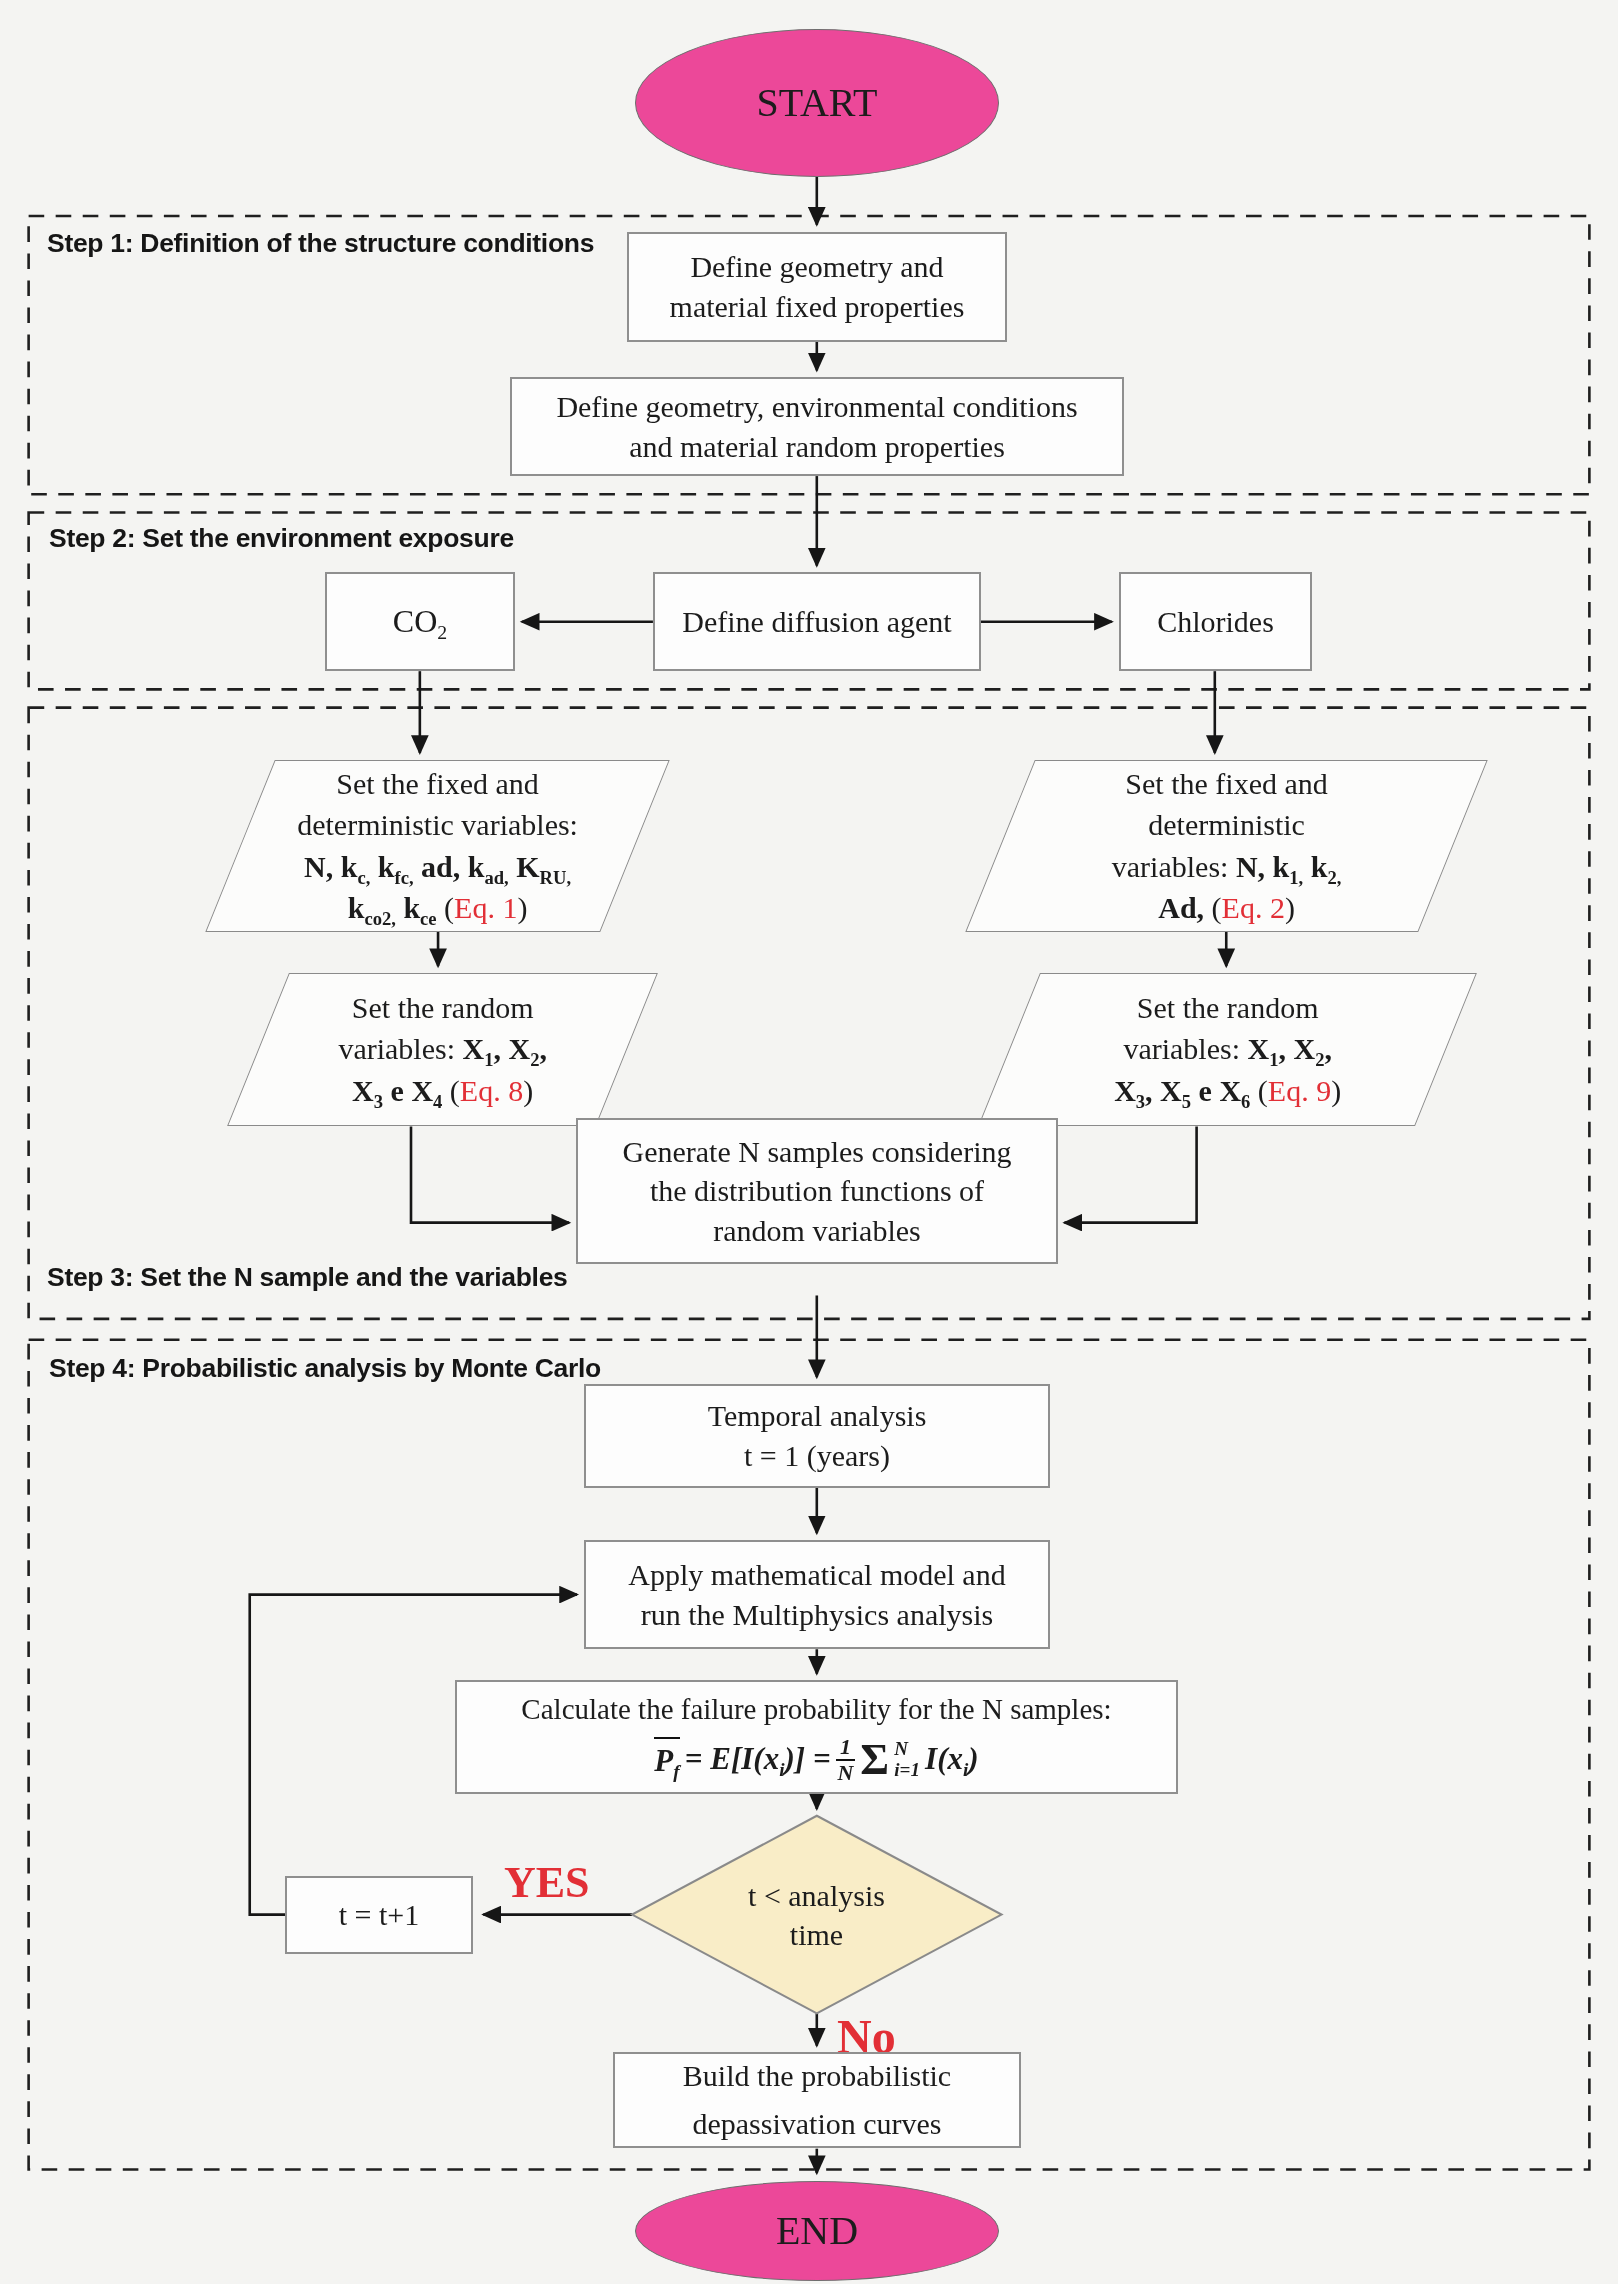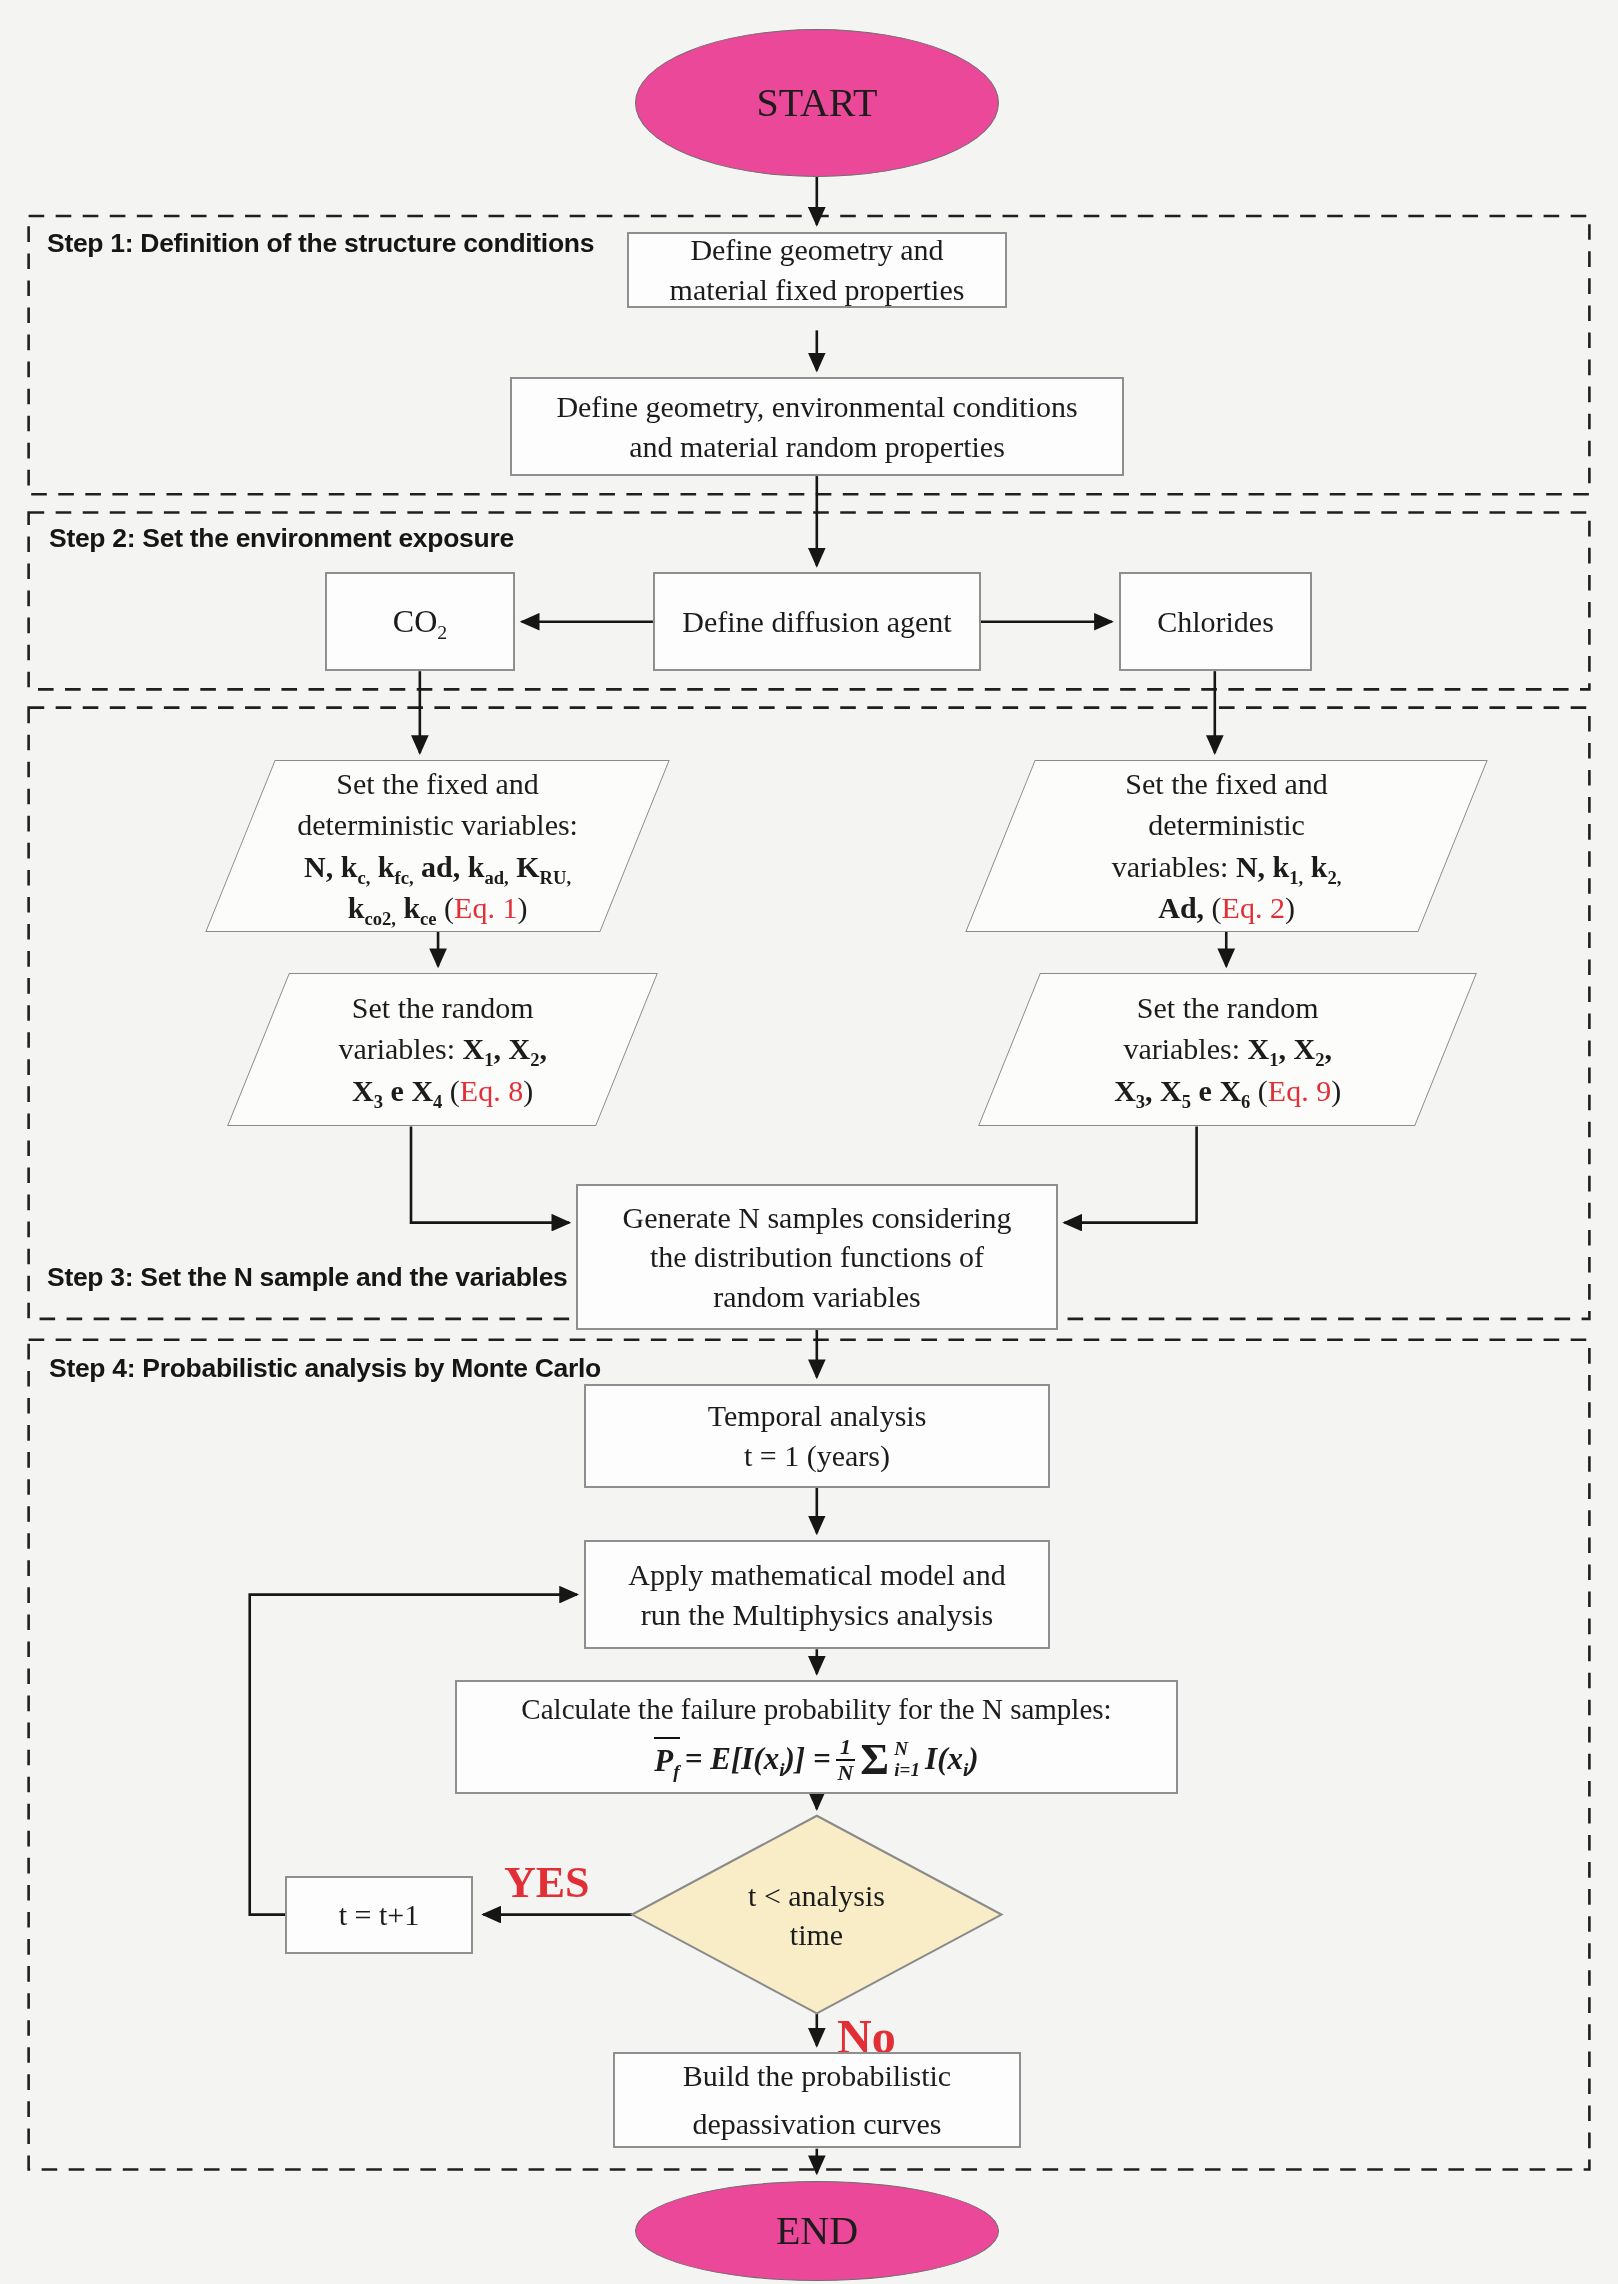--- a/index.html
+++ b/index.html
@@ -86,21 +86,21 @@
 
   <div class="steplabel" style="left:47px;top:228px;">Step 1: Definition of the structure conditions</div>
   <div class="steplabel" style="left:49px;top:523px;">Step 2: Set the environment exposure</div>
   <div class="steplabel" style="left:47px;top:1262px;">Step 3: Set the N sample and the variables</div>
   <div class="steplabel" style="left:49px;top:1353px;">Step 4: Probabilistic analysis by Monte Carlo</div>
 
   <div class="node terminal" style="left:635px;top:29px;width:364px;height:148px;">
     <div>START</div>
   </div>
 
-  <div class="node" style="left:627px;top:232px;width:380px;height:76px;">
+  <div class="node" style="left:627px;top:232px;width:380px;height:110px;">
     <div>Define geometry and</div>
     <div>material fixed properties</div>
   </div>
   <div class="node" style="left:510px;top:377px;width:614px;height:99px;">
     <div>Define geometry, environmental conditions</div>
     <div>and material random properties</div>
   </div>
 
   <div class="node" style="left:325px;top:572px;width:190px;height:99px;font-size:32px;">
     <div>CO<sub>2</sub></div>
@@ -136,21 +136,21 @@
     </div>
   </div>
   <div class="node para" style="left:1009px;top:973px;width:437px;height:153px;">
     <div class="inner">
       <div>Set the random</div>
       <div>variables: <b>X<sub>1</sub>, X<sub>2</sub>,</b></div>
       <div><b>X<sub>3</sub>, X<sub>5</sub> e X<sub>6</sub></b> (<span class="red">Eq. 9</span>)</div>
     </div>
   </div>
 
-  <div class="node" style="left:576px;top:1184px;width:482px;height:146px;">
+  <div class="node" style="left:576px;top:1118px;width:482px;height:146px;">
     <div>Generate N samples considering</div>
     <div>the distribution functions of</div>
     <div>random variables</div>
   </div>
 
   <div class="node" style="left:584px;top:1384px;width:466px;height:104px;">
     <div>Temporal analysis</div>
     <div>t = 1 (years)</div>
   </div>
   <div class="node" style="left:584px;top:1540px;width:466px;height:109px;">

